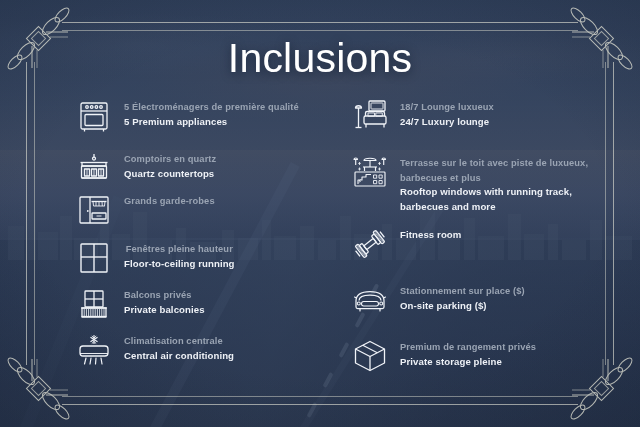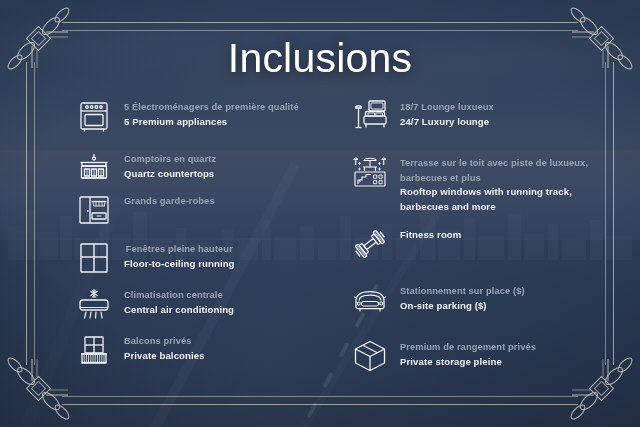--- a/index.html
+++ b/index.html
@@ -327,53 +327,53 @@
         </span>
         <span class="txt">
           <div class="fr">Fenêtres pleine hauteur</div>
           <div class="en">Floor-to-ceiling running</div>
         </span>
       </div>
 
       <div class="item">
         <span class="ico">
           <svg width="34" height="34" viewBox="0 0 34 34" fill="none" stroke="#f0f3f8" stroke-width="1.3" stroke-linejoin="round">
+            <rect x="8" y="4" width="18" height="16" rx="0.8"></rect>
+            <path d="M17 4 L17 20"></path>
+              <path d="M8 12 L26 12"></path>
+            <path d="M4 21 L30 21"></path>
+            <rect x="5" y="21" width="24" height="9"></rect>
+            <path d="M7.2 22 L7.2 29 M9.4 22 L9.4 29 M11.6 22 L11.6 29 M13.8 22 L13.8 29 M16 22 L16 29 M18.2 22 L18.2 29 M20.4 22 L20.4 29 M22.6 22 L22.6 29 M24.8 22 L24.8 29 M27 22 L27 29" stroke-width="0.85"></path>
+            <path d="M4.5 29.5 L29.5 29.5"></path>
+          </svg>
+        </span>
+        <span class="txt">
+          <div class="fr">Balcons privés</div>
+          <div class="en">Private balconies</div>
+        </span>
+      </div>
+
+      <div class="item">
+        <span class="ico">
+          <svg width="34" height="34" viewBox="0 0 34 34" fill="none" stroke="#f0f3f8" stroke-width="1.3" stroke-linejoin="round">
             <g stroke-width="1.1">
               <path d="M17 2 L17 11"></path>
                 <path d="M13.5 4.2 L20.5 8.8"></path>
                 <path d="M20.5 4.2 L13.5 8.8"></path>
               <path d="M14.8 3 L17 5 L19.2 3" stroke-width="0.95"></path>
               <path d="M14.8 10.5 L17 8.5 L19.2 10.5" stroke-width="0.95"></path>
             </g>
             <rect x="3" y="13" width="28" height="10" rx="3"></rect>
             <path d="M3 20.5 L31 20.5" stroke-width="0.95"></path>
             <path d="M9 25 L7.5 31 M14 25 L13 31 M19 25 L18.5 31 M24 25 L25 31" stroke-width="1.2" stroke-linecap="round"></path>
           </svg>
         </span>
         <span class="txt">
           <div class="fr">Climatisation centrale</div>
           <div class="en">Central air conditioning</div>
-        </span>
-      </div>
-
-      <div class="item">
-        <span class="ico">
-          <svg width="34" height="34" viewBox="0 0 34 34" fill="none" stroke="#f0f3f8" stroke-width="1.3" stroke-linejoin="round">
-            <rect x="8" y="4" width="18" height="16" rx="0.8"></rect>
-            <path d="M17 4 L17 20"></path>
-              <path d="M8 12 L26 12"></path>
-            <path d="M4 21 L30 21"></path>
-            <rect x="5" y="21" width="24" height="9"></rect>
-            <path d="M7.2 22 L7.2 29 M9.4 22 L9.4 29 M11.6 22 L11.6 29 M13.8 22 L13.8 29 M16 22 L16 29 M18.2 22 L18.2 29 M20.4 22 L20.4 29 M22.6 22 L22.6 29 M24.8 22 L24.8 29 M27 22 L27 29" stroke-width="0.85"></path>
-            <path d="M4.5 29.5 L29.5 29.5"></path>
-          </svg>
-        </span>
-        <span class="txt">
-          <div class="fr">Balcons privés</div>
-          <div class="en">Private balconies</div>
         </span>
       </div>
 
     </div>
 
     <div class="col col-right">
 
       <div class="item">
         <span class="ico">
           <svg width="36" height="36" viewBox="0 0 36 36" fill="none" stroke="#f0f3f8" stroke-width="1.3" stroke-linejoin="round">

